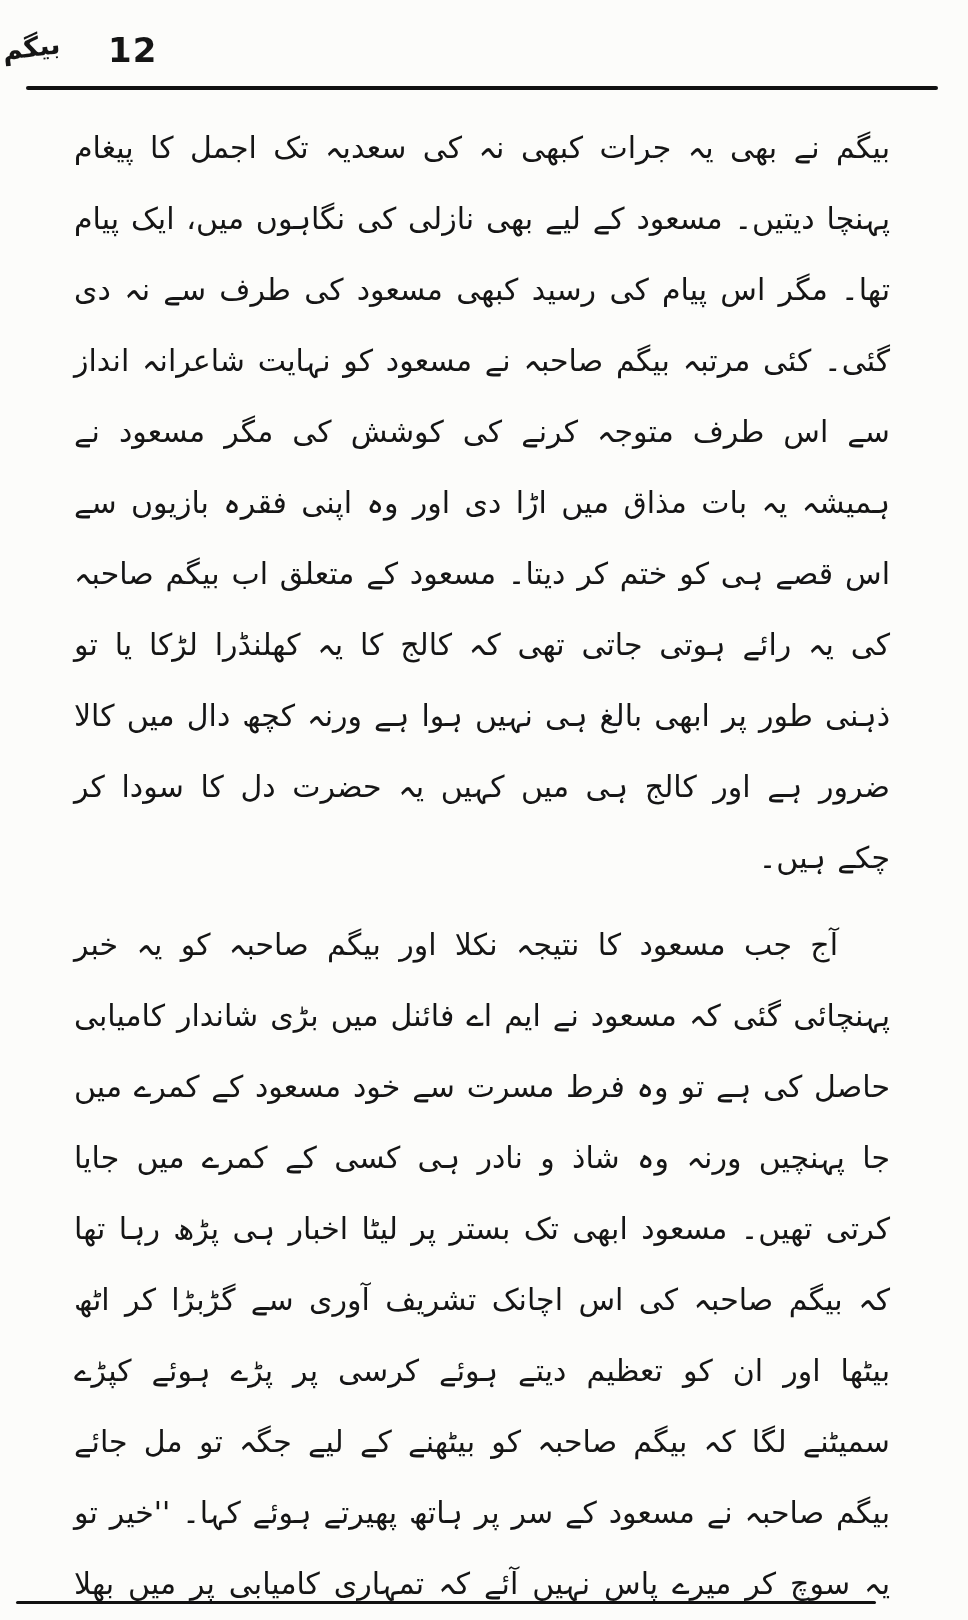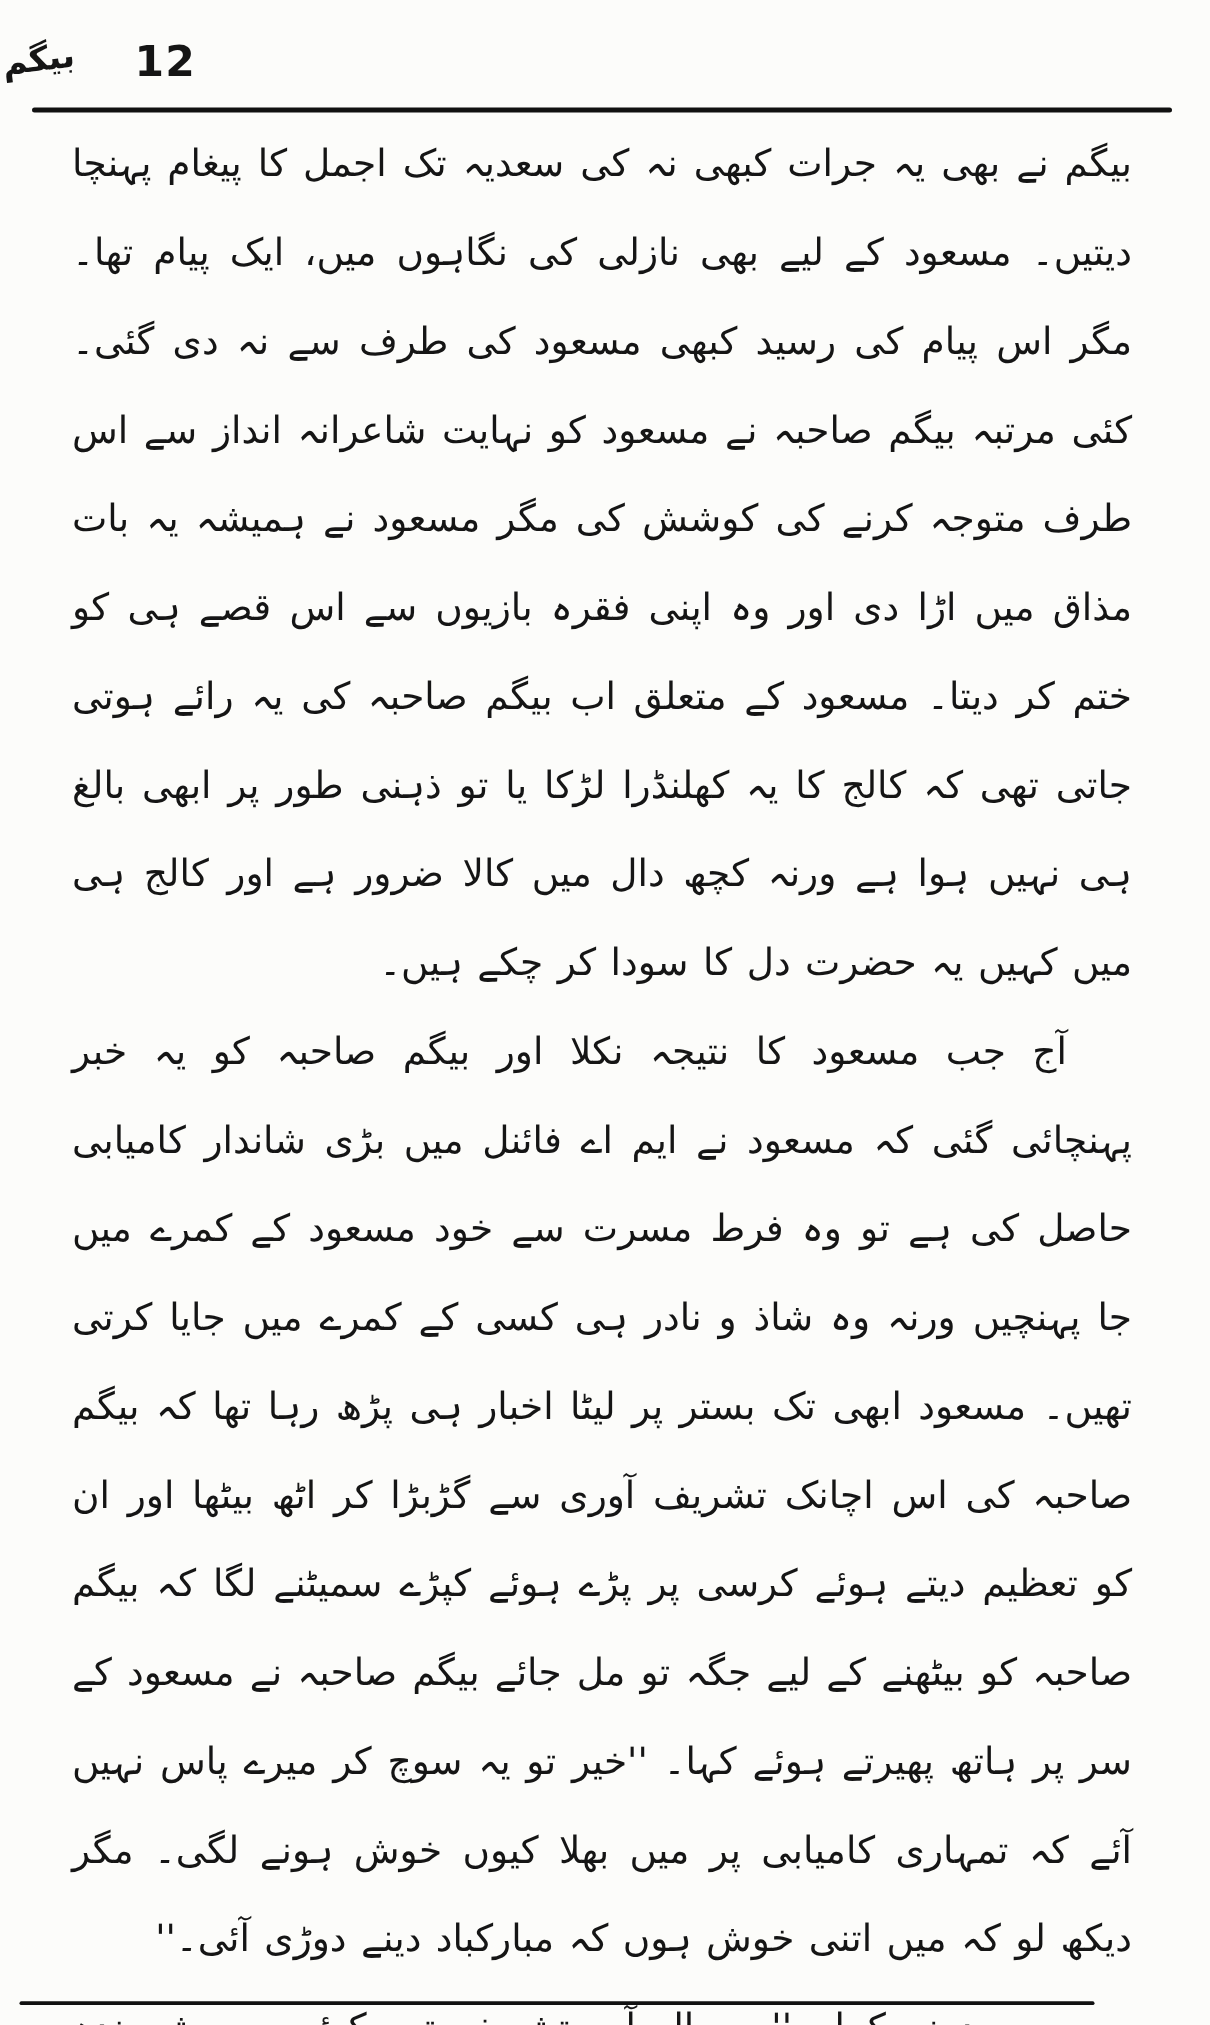--- a/index.html
+++ b/index.html
@@ -69,21 +69,21 @@
     left: 58px;
     bottom: 40px;
     font-size: 30px;
     line-height: 71px;
     text-align: justify;
     text-align-last: right;
     direction: rtl;
     word-spacing: 2px;
   }
   .para {
-    margin: 0;
+    margin: 16px;
   }
   .para.indent {
     text-indent: 52px;
   }
   
   .footer-rule {
     position: absolute;
     bottom: 16px;
     right: 92px;
     left: 16px;

